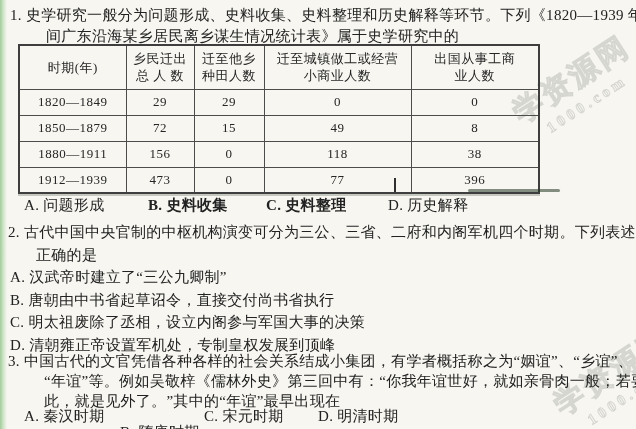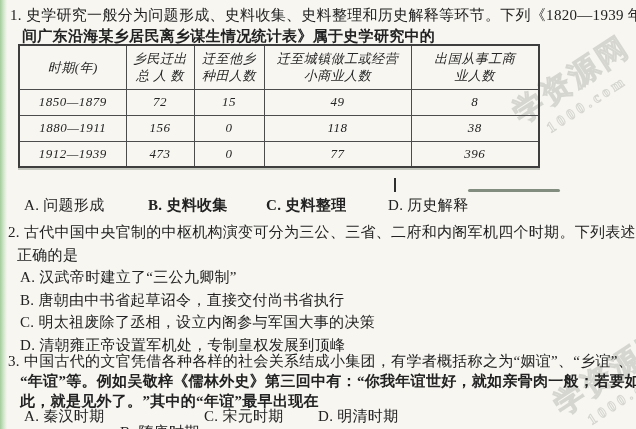--- a/index.html
+++ b/index.html
@@ -11,27 +11,26 @@
     color: #222;
     overflow: hidden;
   }
   .edge {
     position: absolute; left: 0; top: 0; bottom: 0; width: 7px;
     background: linear-gradient(to right, #a3cc9b, #d3e8cd 55%, rgba(211,232,205,0));
   }
   .stem { font-size: 15px; letter-spacing: 0.3px; white-space: nowrap; }
   .q1 { position: absolute; top: 5px; left: 10px; width: 624px; }
   .q1 .l { line-height: 21px; }
-  .indent { margin-left: 12px; font-weight: bold; }
+  .indent { margin-left: 36px; }
 
   table.stats {
     position: absolute; top: 44px; left: 18px;
     border-collapse: collapse; table-layout: fixed;
     border: 2px solid #3e3e3e;
-    font-style: italic;
   }
   table.stats th, table.stats td {
     border: 1px solid #4c4c4c;
     text-align: center; vertical-align: middle;
     font-weight: normal; font-size: 13px; letter-spacing: 0.5px;
     padding: 0; color: #252525;
   }
   table.stats thead tr { height: 44px; }
   table.stats tbody tr { height: 26px; }
   table.stats { box-shadow: 0 2px 0 rgba(45,65,45,0.25); }
@@ -41,22 +40,22 @@
   .optrow { position: absolute; left: 0; width: 548px; height: 20px; font-size: 15px; }
   .optrow-q1 { top: 196px; }
   .optrow .opt { position: absolute; white-space: nowrap; letter-spacing: 0.3px; }
   .optrow-q1 .o-a { left: 24px; }
   .optrow-q1 .o-b { left: 148px; }
   .optrow-q1 .o-c { left: 266px; font-weight: bold; }
   .optrow-q1 .o-d { left: 388px; }
 
   .q2 { position: absolute; top: 221px; left: 8px; width: 626px; }
   .q2 .l { line-height: 22.5px; }
-  .q2 .opt-line { margin-left: 12px; }
-  .q2 .indent2 { margin-left: 9px; }
+  .q2 .opt-line { margin-left: 2px; }
+  .q2 .indent2 { margin-left: 28px; }
 
   .q3 { position: absolute; top: 351px; left: 8px; width: 626px; }
   .q3 .l { line-height: 20px; }
 
   .optrow-q3 { top: 407px; }
   .optrow-q3 .o-a { left: 24px; text-align: center; }
   .optrow-q3 .o-b { left: 120px; margin-top: 16px; }
   .optrow-q3 .o-c { left: 204px; }
   .optrow-q3 .o-d { left: 318px; }
 
@@ -126,20 +125,27 @@
         <div class="hl">小商业人数</div>
       </th>
       <th>
         <div class="hl">出国从事工商</div>
         <div class="hl">业人数</div>
       </th>
     </tr>
   </thead>
   <tbody>
     <tr>
+      <td>1820—1849</td>
+      <td>29</td>
+      <td>29</td>
+      <td>0</td>
+      <td>0</td>
+    </tr>
+    <tr>
       <td>1850—1879</td>
       <td>72</td>
       <td>15</td>
       <td>49</td>
       <td>8</td>
     </tr>
     <tr>
       <td>1880—1911</td>
       <td>156</td>
       <td>0</td>

